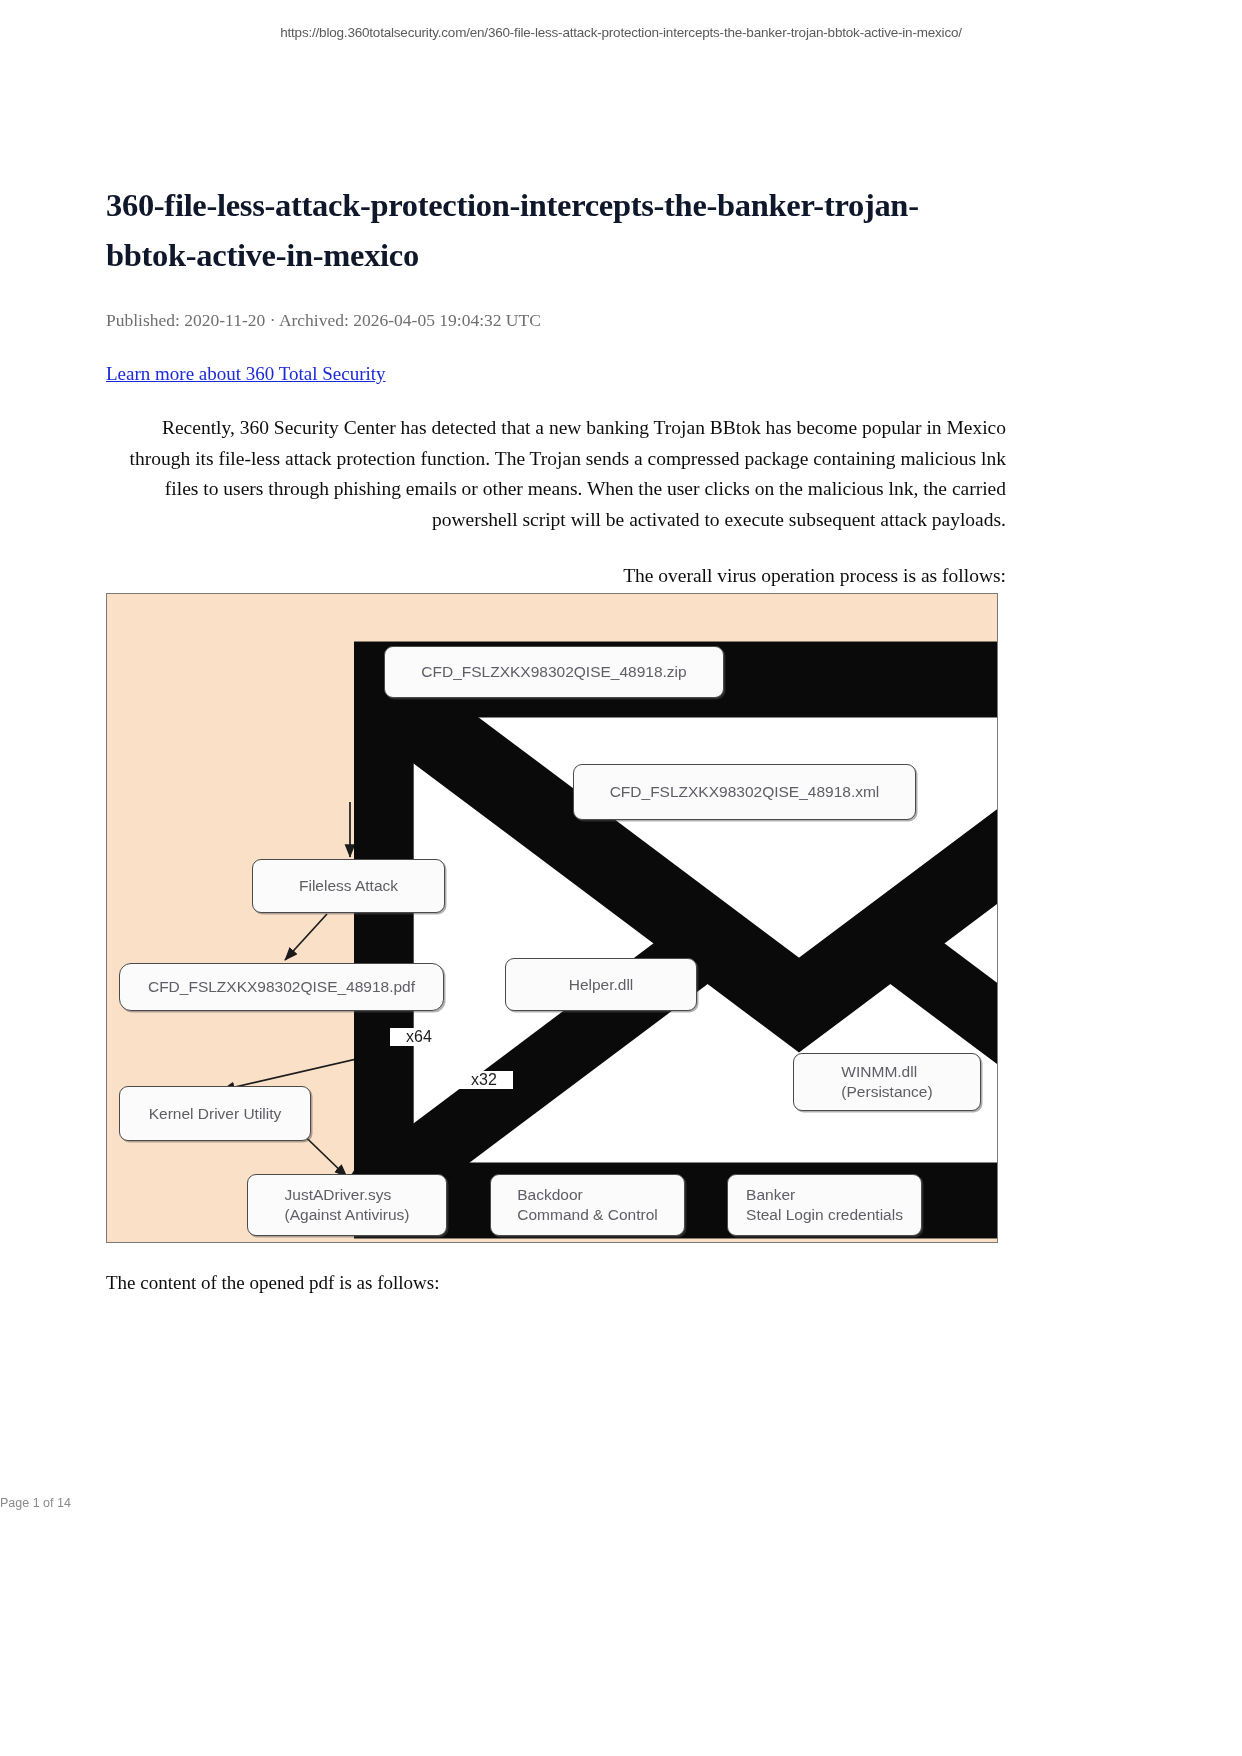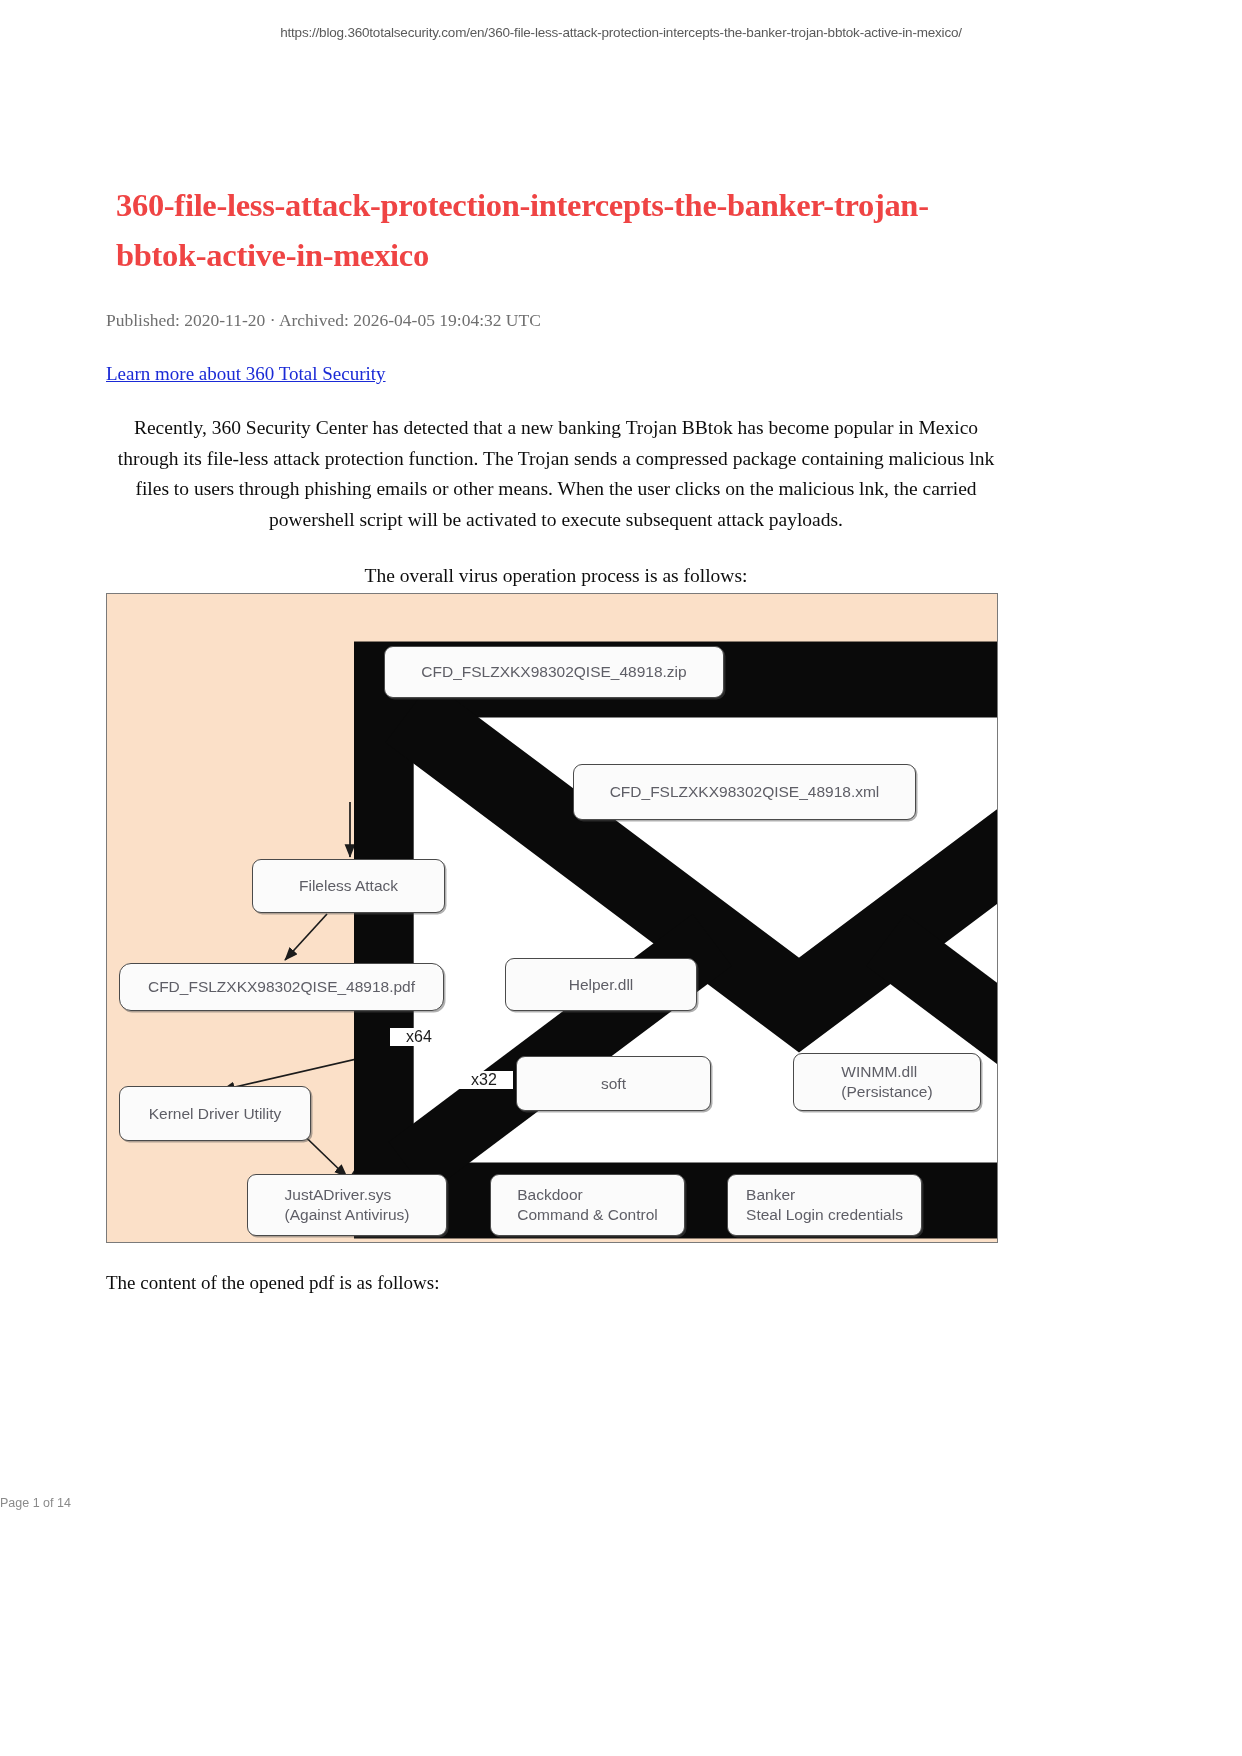--- a/index.html
+++ b/index.html
@@ -39,22 +39,22 @@
     left: 106px;
     top: 180px;
     width: 900px;
   }
 
   .doc-title {
     font-family: "Liberation Serif", serif;
     font-weight: bold;
     font-size: 32.5px;
     line-height: 50px;
-    color: #ef4444;
-    margin: 0 0 0 10px;
+    color: #0f172a;
+    margin: 0 0 0 0;
     letter-spacing: -0.3px;
   }
 
   .doc-meta {
     margin-top: 30px;
     font-family: "Liberation Serif", serif;
     font-size: 17.5px;
     color: #6f6f6f;
   }
 
@@ -67,21 +67,21 @@
     text-decoration: underline;
     cursor: pointer;
   }
 
   .doc-para {
     margin-top: 28px;
     font-family: "Liberation Serif", serif;
     font-size: 19.5px;
     line-height: 30.5px;
     color: #0d0d0d;
-    text-align: center;
+    text-align: right;
   }
 
   .doc-para.tight { margin-top: 26px; }
 
   
   .diagram {
     position: absolute;
     left: 106px;
     top: 593px;
     width: 892px;
@@ -236,23 +236,20 @@
     </div>
 
     <div class="edge-label" style="left:283px; top:434px;">x64</div>
 
     <div class="edge-label" style="left:348px; top:477px;">x32</div>
 
     <div class="node" style="left:12px; top:492px; width:192px; height:55px;">
       <span>Kernel Driver Utility</span>
     </div>
 
-    <div class="node" style="left:409px; top:462px; width:195px; height:55px;">
-      <span>soft</span>
-    </div>
 
     <div class="node" style="left:686px; top:459px; width:188px; height:58px;">
       <span>
         <span class="l2">WINMM.dll</span>
         <span class="l2">(Persistance)</span>
       </span>
     </div>
 
     <div class="node" style="left:140px; top:580px; width:200px; height:62px;">
       <span>

